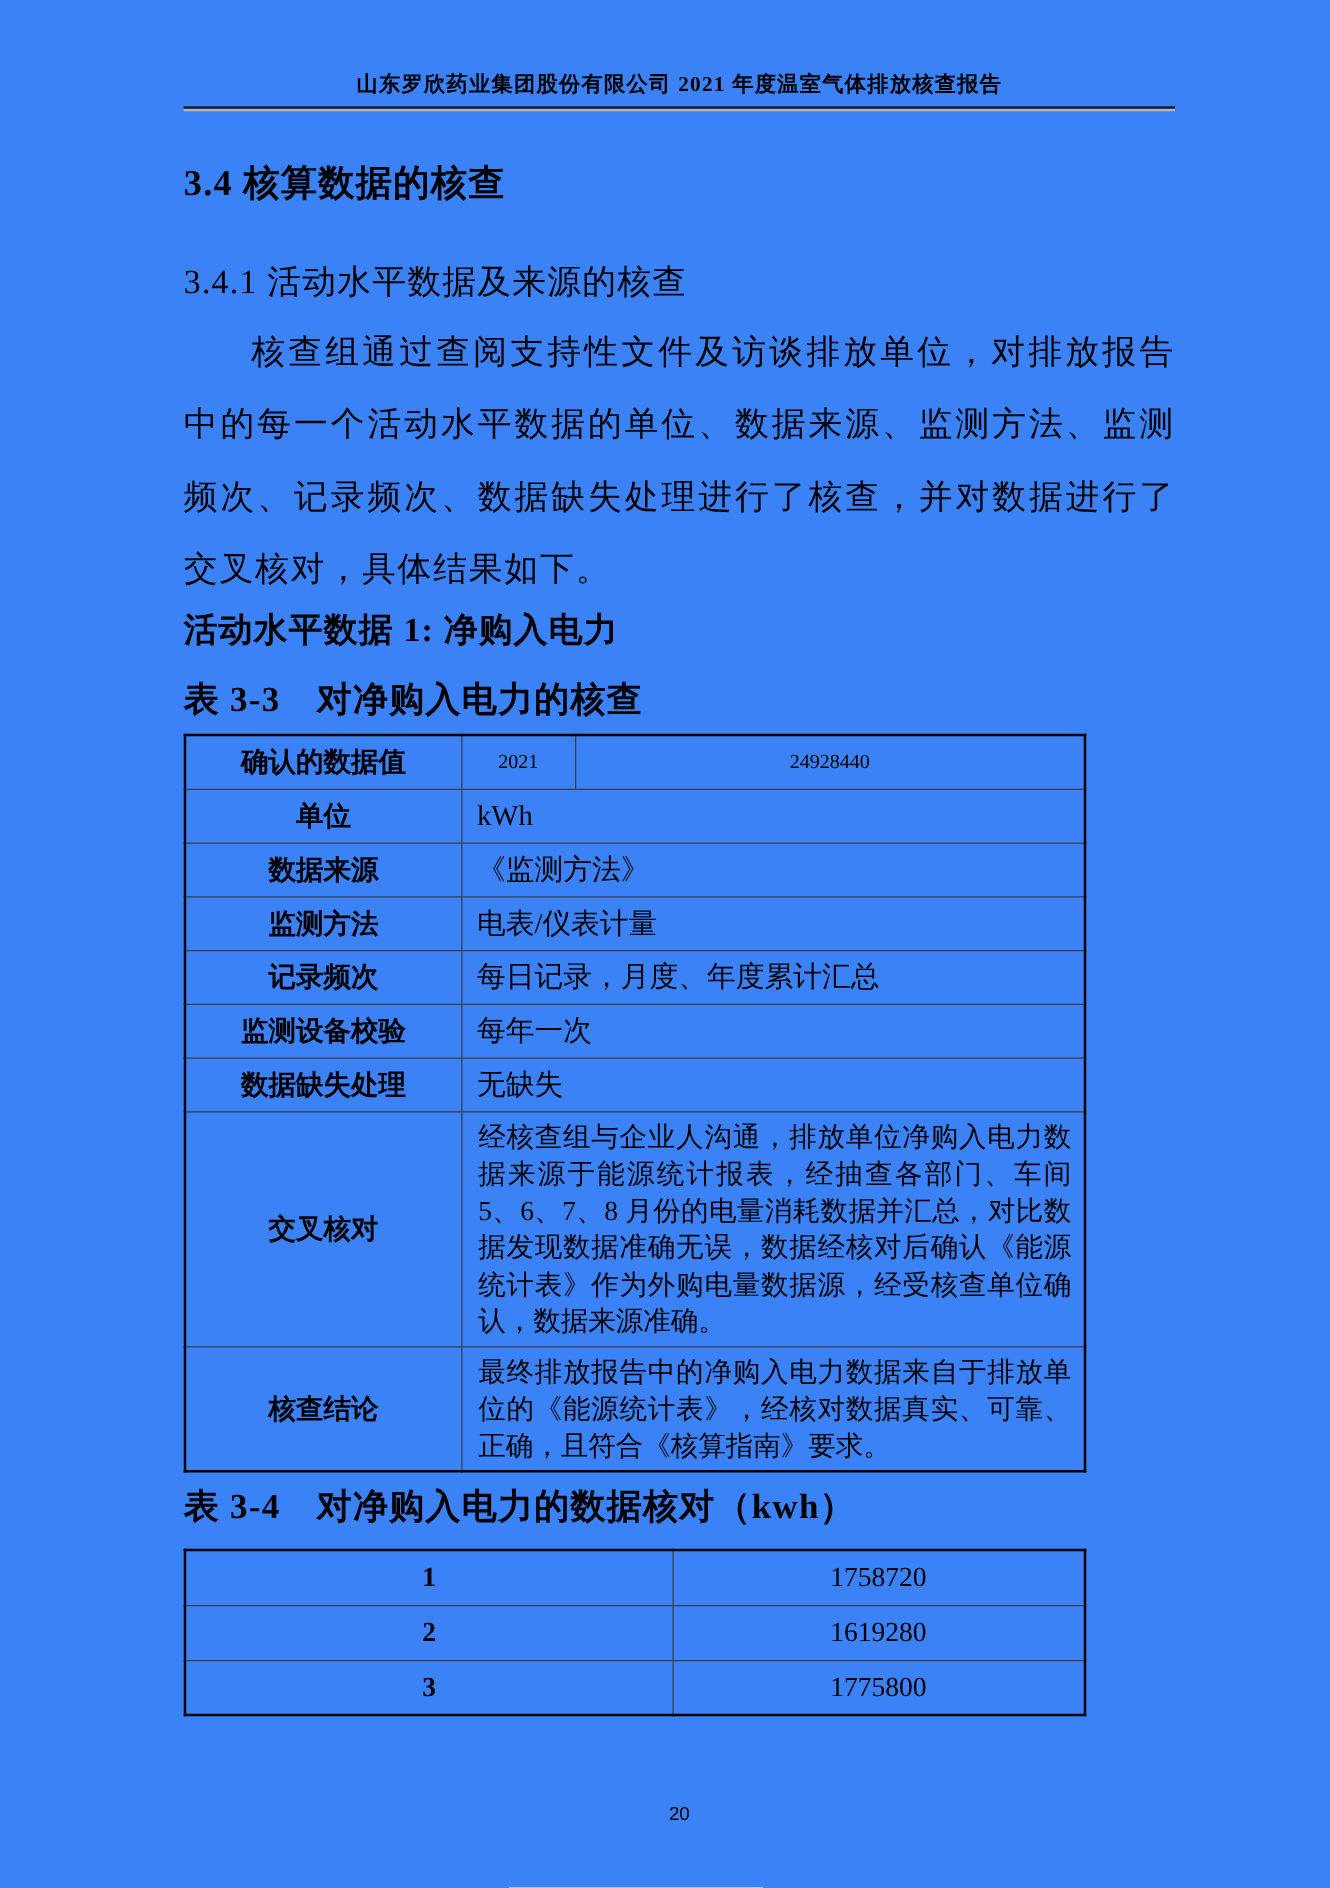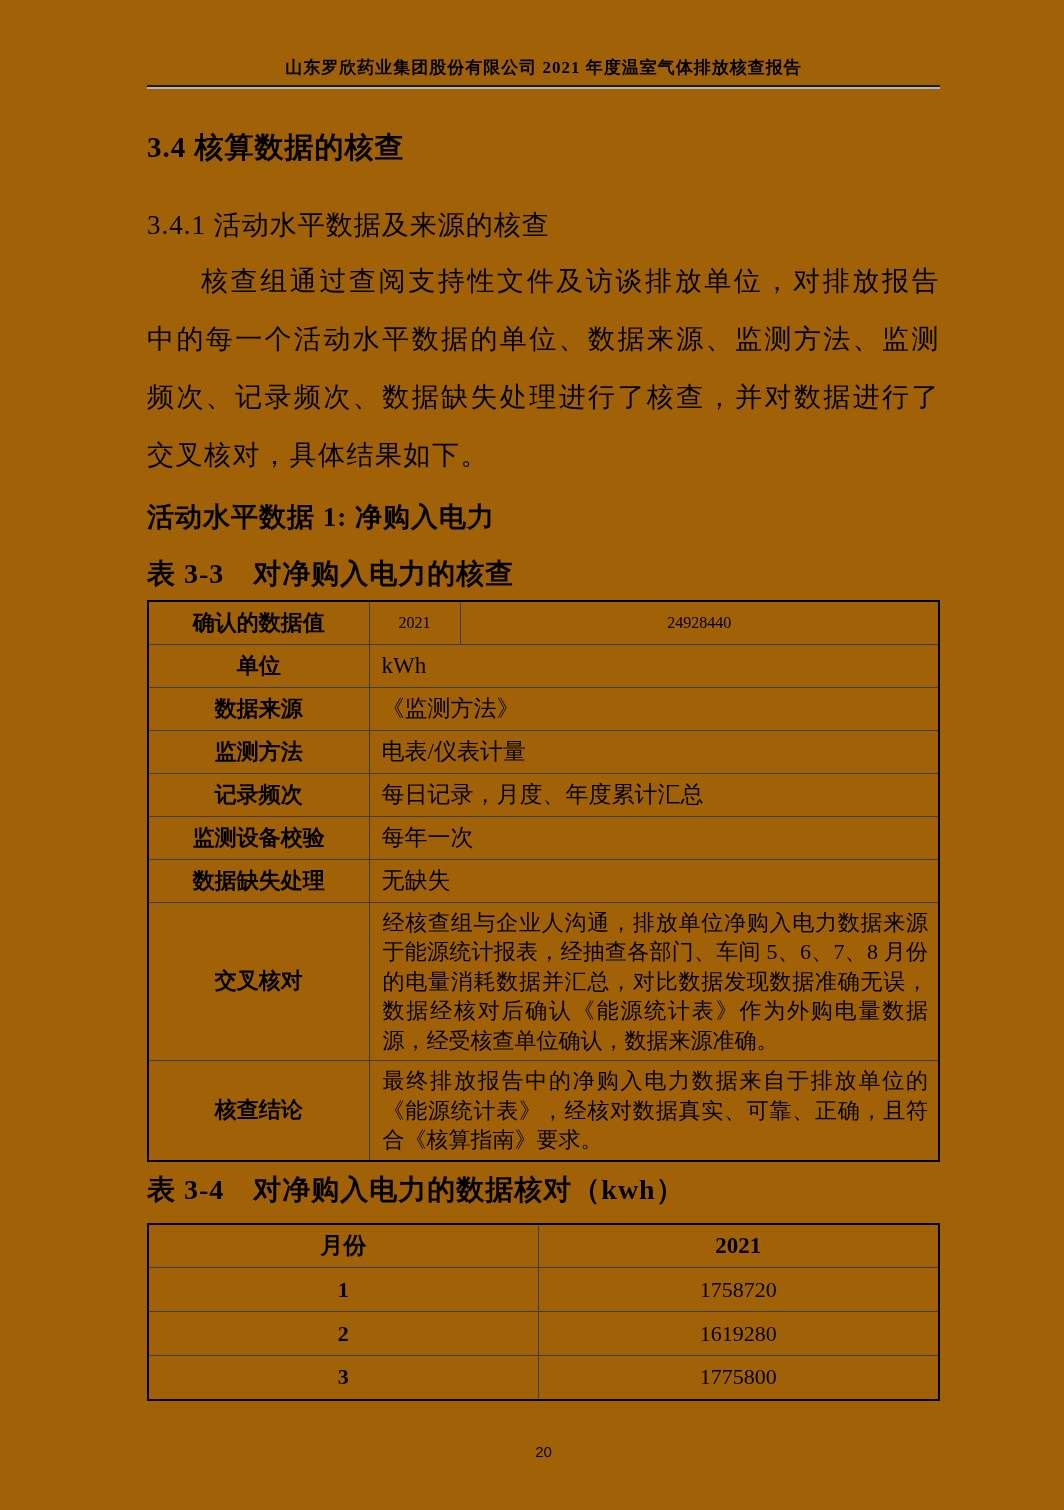--- a/index.html
+++ b/index.html
@@ -1,19 +1,19 @@
 <!DOCTYPE html>
 <html lang="zh"><head>
 <meta charset="utf-8">
 <style>
   html,body { margin:0; padding:0; background:#ffffff; }
   .page {
     position:relative;
     width:1064px; height:1510px;
-    background:#a16207;
+    background:#3b82f6;
     color:#000;
     font-family:"Liberation Serif", serif;
     overflow:hidden;
   }
   .content {
     position:absolute; left:147px; top:0; width:793px;
   }
 
   
   .doc-header { padding-top:58px; }
@@ -45,37 +45,37 @@
   }
   .body-para {
     margin:12px 0 0 0;
     font-size:27px;
     line-height:58px;
     text-indent:54px;
     text-align:justify;
     letter-spacing:1.5px;
   }
   .activity-heading {
-    margin-top:18px;
+    margin-top:5px;
     font-size:27px; font-weight:bold; line-height:30px;
     letter-spacing:1px;
   }
   .tbl-title {
     margin-top:27px;
     text-align:left;
     font-size:28px; font-weight:bold; line-height:30px;
     letter-spacing:1px;
   }
   .tbl-title.second { margin-top:13px; }
 
   
   table {
     border-collapse:collapse;
     table-layout:fixed;
-    width:793px;
+    width:722px;
     border:2px solid #000;
   }
   td {
     border:1px solid #3d3d3d;
     vertical-align:middle;
     overflow:hidden;
   }
   .t33 { margin-top:11px; }
   .t33 tr.simple { height:43px; }
   .t33 td.lbl {
@@ -180,24 +180,20 @@
 
     <div class="tbl-title second">表 3-4　对净购入电力的数据核对（kwh）</div>
 
     <table class="t34">
       <colgroup>
           <col style="width:390px">
           <col>
         </colgroup>
       <tbody>
         <tr>
-          <td class="head">月份</td>
-          <td class="head">2021</td>
-        </tr>
-        <tr>
           <td class="month">1</td>
           <td>1758720</td>
         </tr>
         <tr>
           <td class="month">2</td>
           <td>1619280</td>
         </tr>
         <tr>
           <td class="month">3</td>
           <td>1775800</td>

